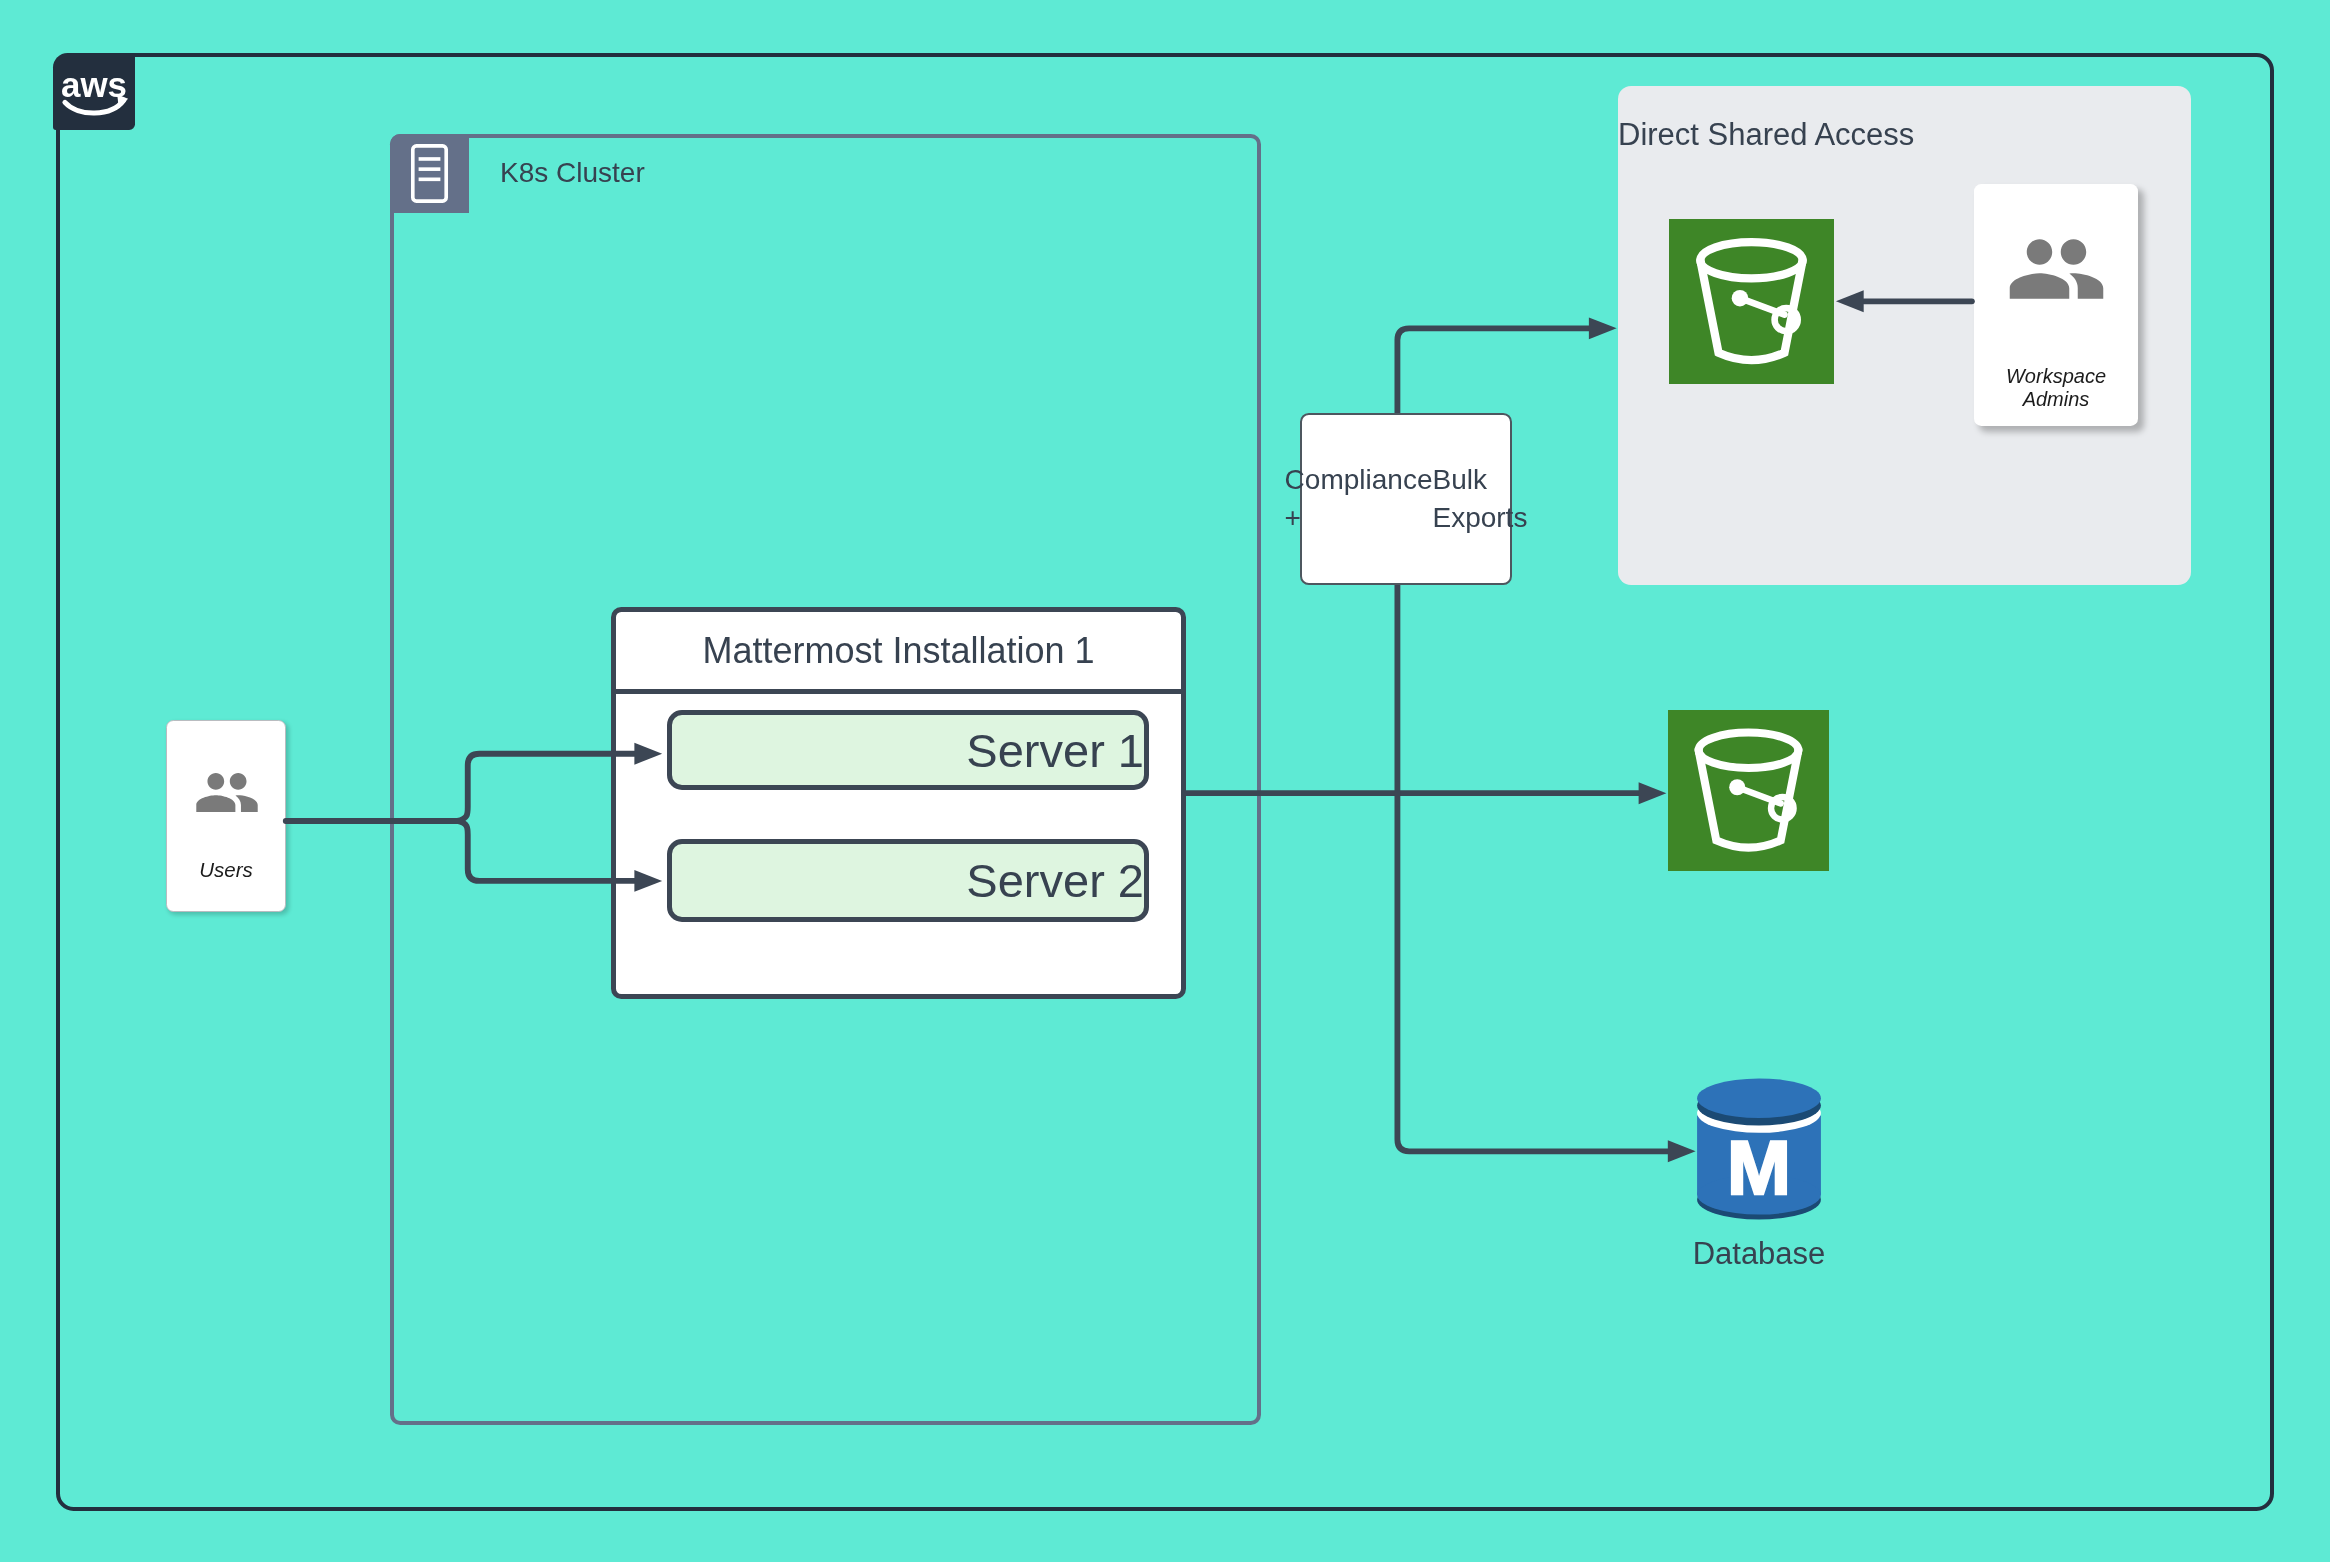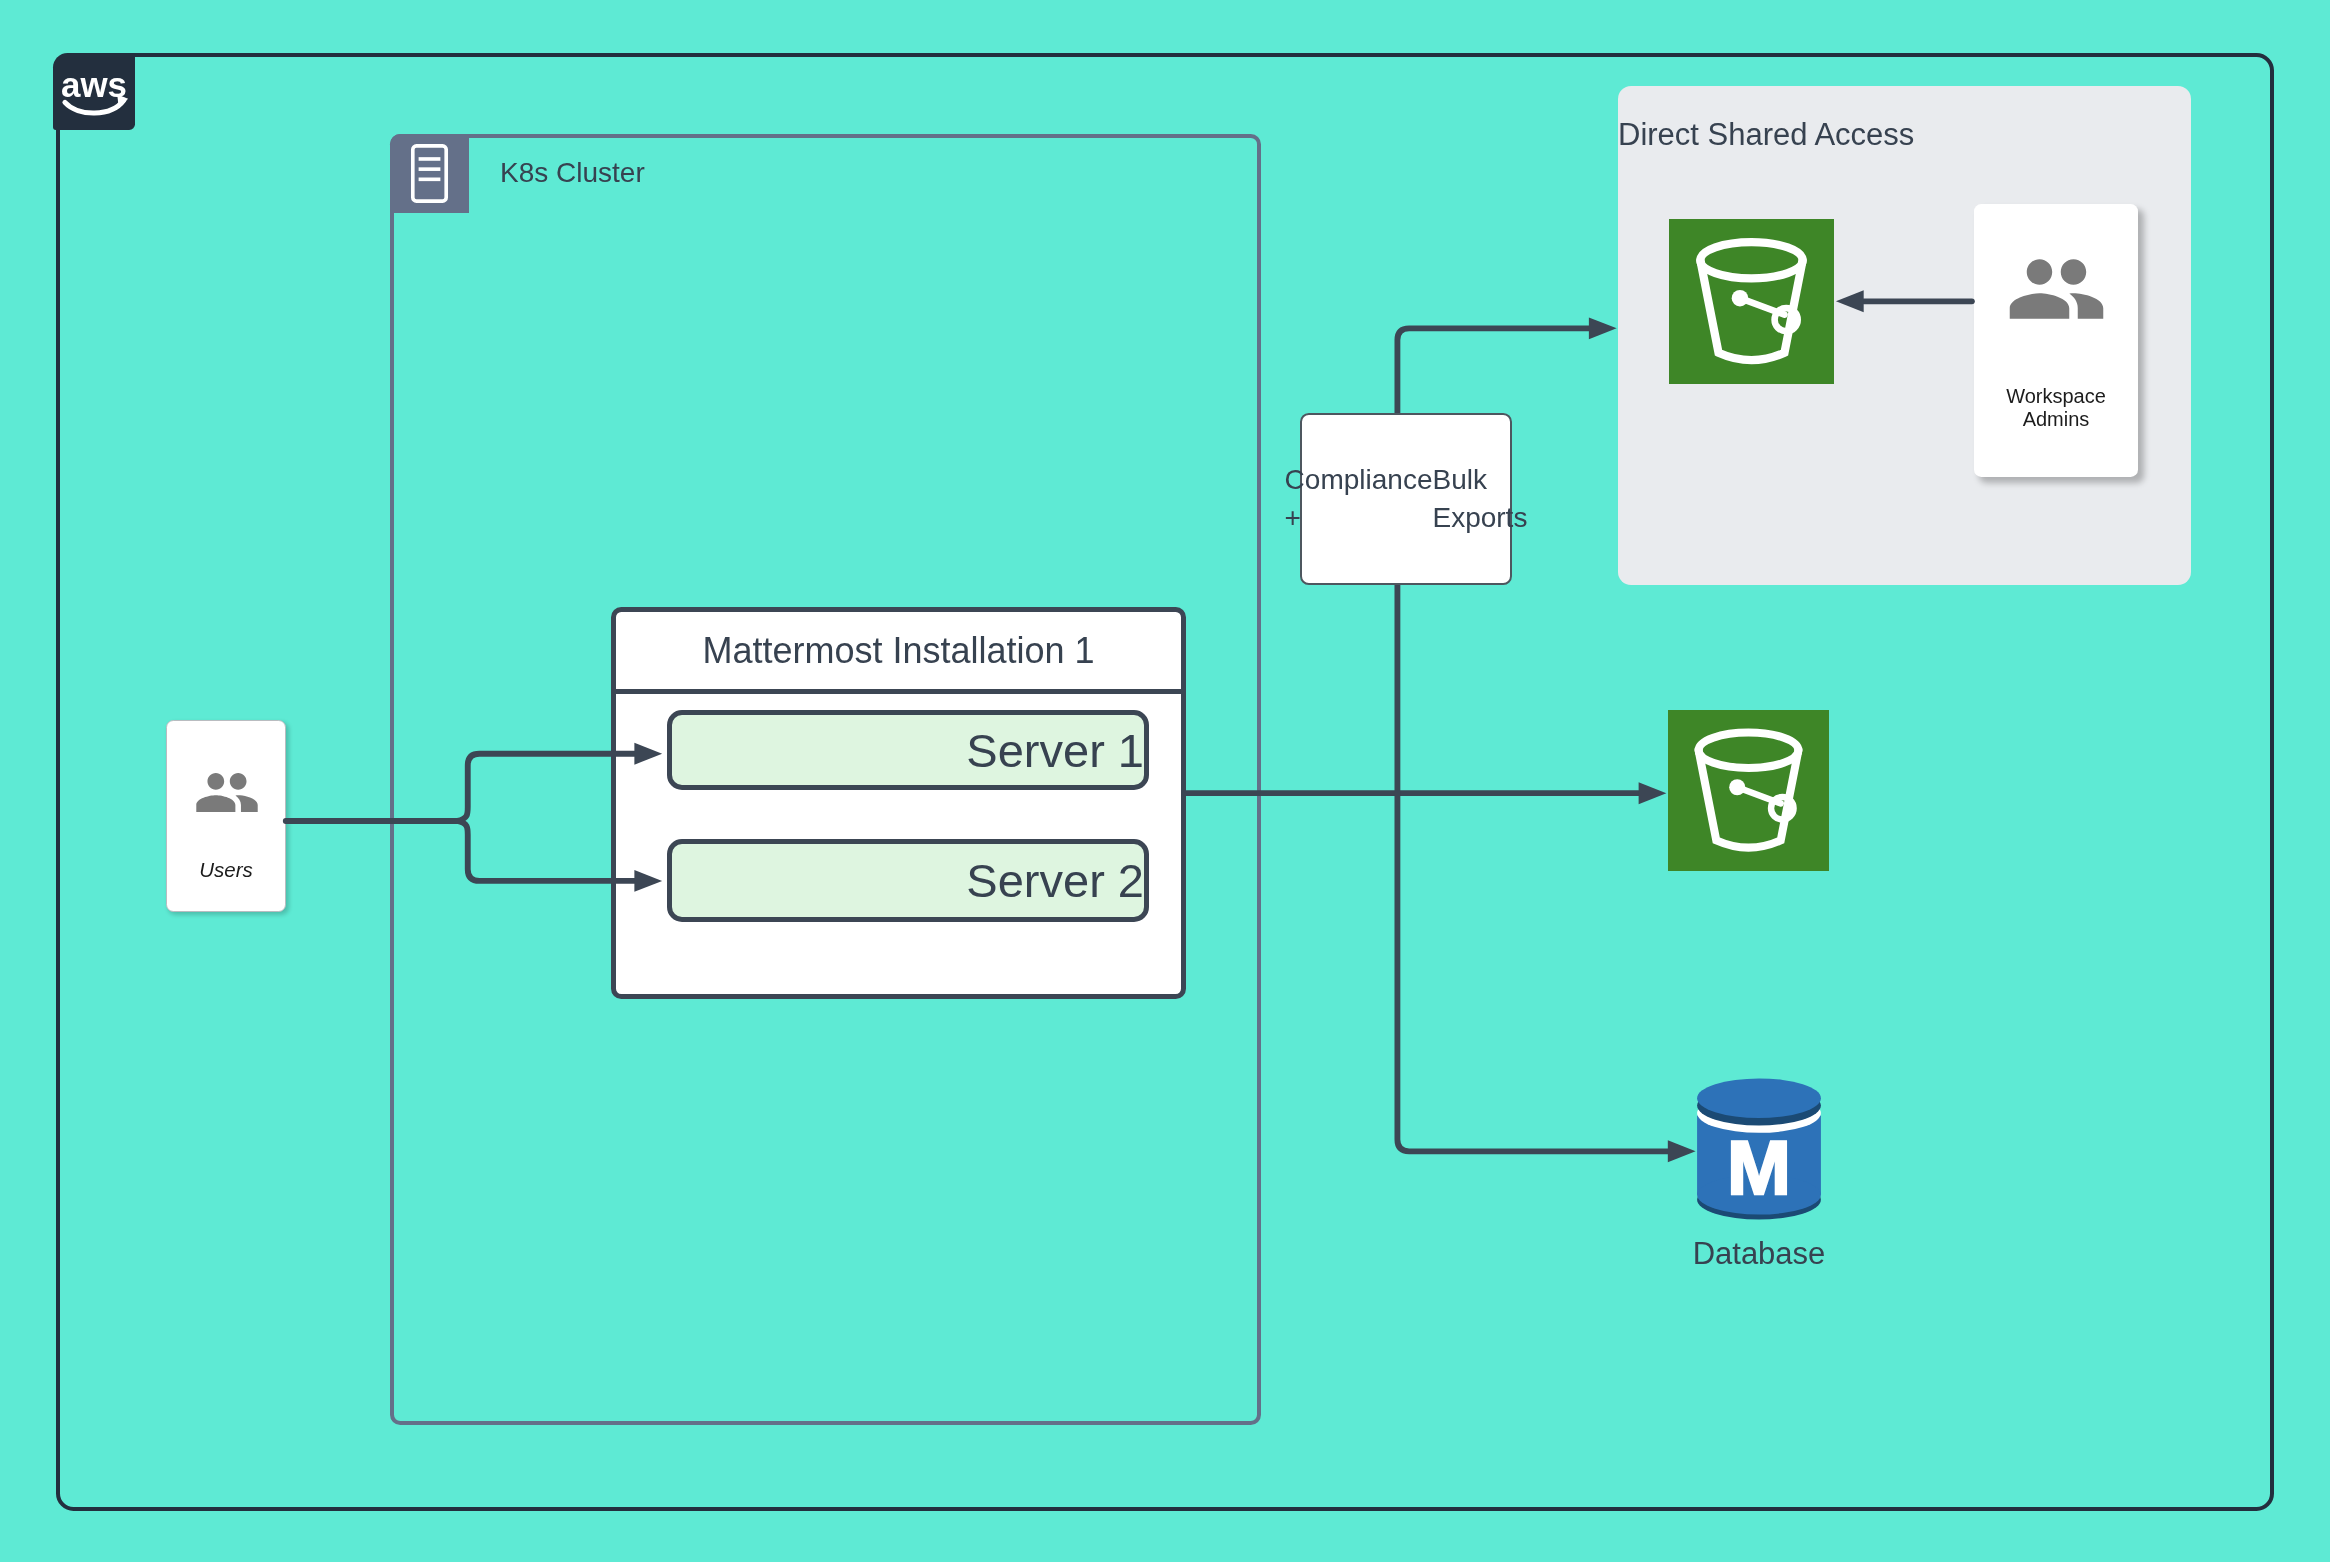--- a/index.html
+++ b/index.html
@@ -98,21 +98,21 @@
   <div class="abs icon-tile" style="left:1669px;top:219px;width:165px;height:165px;">
     <svg width="165" height="165" viewBox="0 0 100 100">
       <ellipse cx="50" cy="25" rx="31" ry="11" class="white-stroke" stroke-width="5"></ellipse>
       <path d="M19,25 L30,81 Q50,90 70,81 L81,25" class="white-stroke" stroke-width="5" stroke-linecap="round"></path>
       <circle cx="43" cy="48" r="5" fill="#ffffff"></circle>
       <path d="M43,48 L70,58" class="white-stroke" stroke-width="4" stroke-linecap="round"></path>
       <circle cx="71" cy="61" r="7" class="white-stroke" stroke-width="4"></circle>
     </svg>
   </div>
 
-  <div class="abs card admins-card" style="left:1974px;top:204px;width:164px;height:273px;">
+  <div class="abs card admins-card" style="left:1974px;top:184px;width:164px;height:242px;font-style:italic;">
     <svg class="abs" style="left:22px;top:34px;" width="121" height="102" viewBox="0 0 24 24">
       <path class="gray-fill" d="M16 11c1.66 0 2.99-1.34 2.99-3S17.66 5 16 5c-1.66 0-3 1.34-3 3s1.34 3 3 3zm-8 0c1.66 0 2.99-1.34 2.99-3S9.66 5 8 5C6.34 5 5 6.34 5 8s1.34 3 3 3zm0 2c-2.33 0-7 1.17-7 3.5V19h14v-2.5c0-2.33-4.67-3.5-7-3.5zm8 0c-.29 0-.62.02-.97.05 1.16.84 1.97 1.97 1.97 3.45V19h6v-2.5c0-2.33-4.67-3.5-7-3.5z"></path>
     </svg>
     <div class="card-label" style="top:181px;font-size:20px;">Workspace Admins</div>
   </div>
 
   <div class="abs icon-tile" style="left:1668px;top:710px;width:161px;height:161px;">
     <svg width="161" height="161" viewBox="0 0 100 100">
       <ellipse cx="50" cy="25" rx="31" ry="11" class="white-stroke" stroke-width="5"></ellipse>
       <path d="M19,25 L30,81 Q50,90 70,81 L81,25" class="white-stroke" stroke-width="5" stroke-linecap="round"></path>

